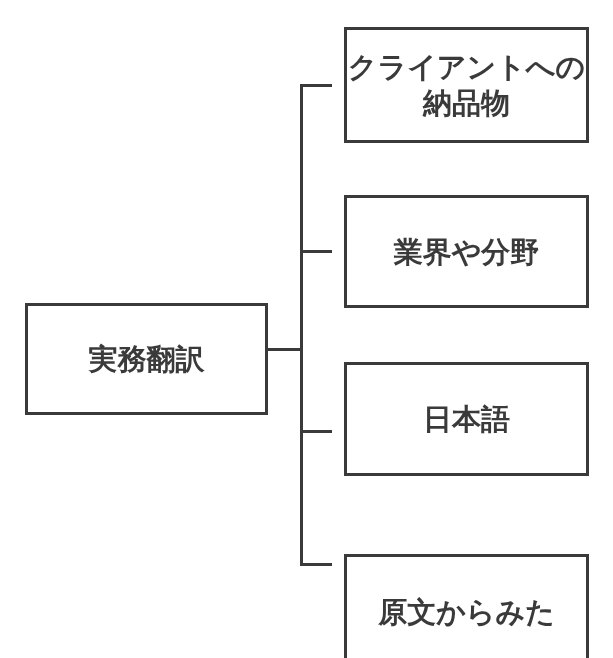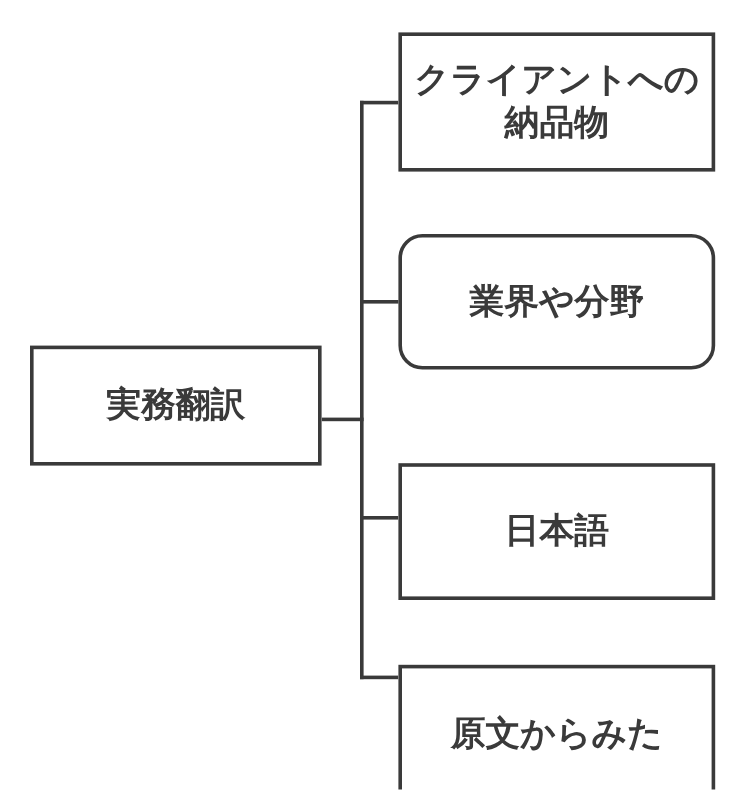--- a/index.html
+++ b/index.html
@@ -27,25 +27,25 @@
     flex-direction: column;
     align-items: center;
     justify-content: center;
     text-align: center;
     color: var(--text);
     font-weight: bold;
     font-size: 29px;
     line-height: 36px;
   }
   .node span { display: block; white-space: nowrap; }
-  .node-root  { left: 25px;  top: 288px; width: 243px; height: 100px; }
-  .node-child { left: 332px; width: 264px; justify-content: center; }
+  .node-root  { left: 25px;  top: 303px; width: 243px; height: 112px; }
+  .node-child { left: 344px; width: 245px; justify-content: center; }
   .child-0 { top: 27px;  height: 116px; }
-  .child-1 { top: 195px; height: 113px; border-radius: 20px; }
-  .child-2 { top: 362px; height: 114px; margin-top: 24px; }
+  .child-1 { top: 195px; height: 113px; }
+  .child-2 { top: 362px; height: 114px; }
   .child-3 { top: 508px; height: 116px; margin-top: 46px; }
   .line {
     position: absolute;
     background: var(--border);
   }
   .conn-root   { left: 268px; top: 348px; width: 35px;  height: 3px; }
   .conn-trunk  { left: 300px; top: 84px;  width: 3px;   height: 482px; }
   .branch      { height: 3px; width: 32px; left: 300px; }
   .branch-0 { top: 84px; }
   .branch-1 { top: 250px; }

